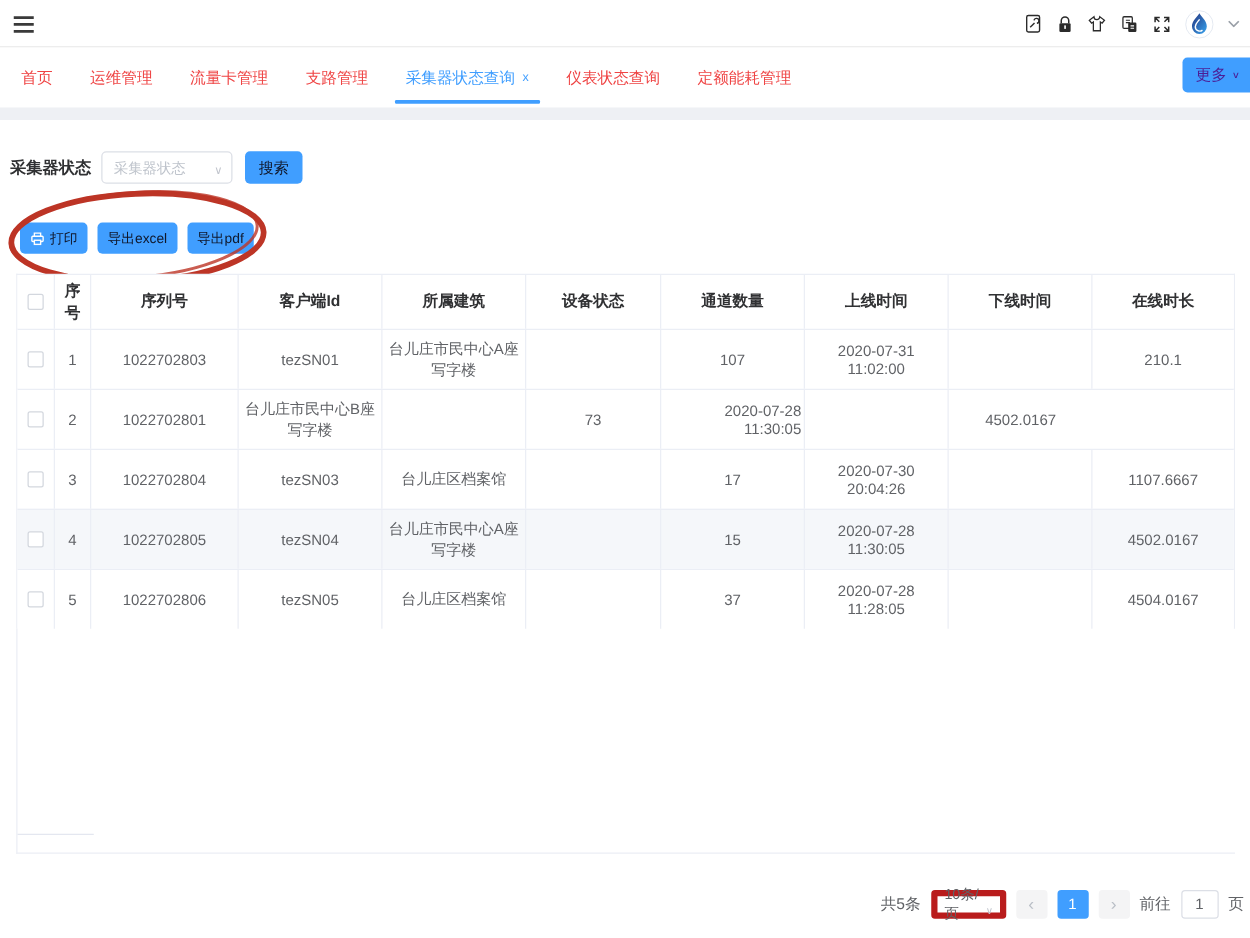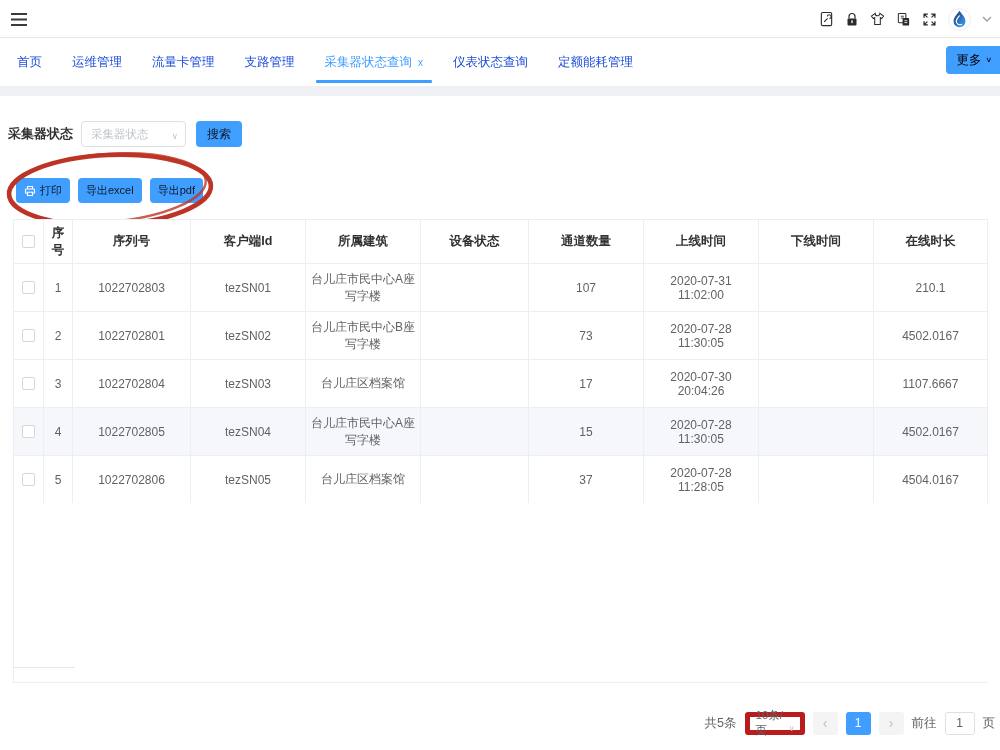--- a/index.html
+++ b/index.html
@@ -12,27 +12,27 @@
     border-bottom:1px solid #e8e8e8; background:#fff; }
   .hamburger { position:absolute; left:10px; top:12px; cursor:pointer; }
   .top-icons { position:absolute; right:8px; top:0; height:38px;
     display:flex; align-items:center; gap:11px; }
   .top-icons .ic { display:flex; align-items:center; cursor:pointer; }
 
   
   .tabbar { position:absolute; top:38px; left:0; right:0; height:48px; background:#fff; }
   .tabs { display:flex; align-items:stretch; height:100%; padding-left:2px; }
   .tab { position:relative; display:flex; align-items:center; gap:4px;
-    padding:0 15px; font-size:12.5px; color:#1d4ed8; cursor:pointer; white-space:nowrap; }
+    padding:0 15px; font-size:12.5px; color:#ef4444; cursor:pointer; white-space:nowrap; }
   .tab.active { color:#409EFF; }
   .tab.active::after { content:""; position:absolute; left:6px; right:6px; bottom:3px;
     height:3px; background:#409EFF; border-radius:1px; }
   .tab .close { font-size:10px; color:#409EFF; margin-left:2px; }
   .more-btn { position:absolute; right:0; top:8px; height:28px; min-width:46px;
-    background:#409EFF; color:#000000; font-size:12.5px; border:none;
+    background:#409EFF; color:#4c1d95; font-size:12.5px; border:none;
     border-radius:4px 0 0 4px; display:flex; align-items:center; gap:4px;
     padding:0 8px 0 10px; cursor:pointer; }
   .more-btn .car { font-size:9px; transform:scaleY(.8); }
   .tab-strip { position:absolute; top:86px; left:0; right:0; height:10px; background:#eef0f4; }
 
   
   .filter-row { position:absolute; top:121px; left:8px; display:flex; align-items:center; }
   .filter-label { font-size:13px; color:#303133; font-weight:bold; margin-right:8px; }
   .select { position:relative; width:105px; height:26px; border:1px solid #dcdfe6;
     border-radius:4px; background:#fff; display:flex; align-items:center;
@@ -249,21 +249,20 @@
         <div class="td"></div>
         <div class="td">210.1</div>
       </div>
 
       <div class="tr">
         <div class="td">
             <span class="checkbox"></span>
           </div>
         <div class="td">2</div>
         <div class="td">1022702801</div>
-        <div class="td">tezSN02</div>
         <div class="td">台儿庄市民中心B座写字楼</div>
         <div class="td"></div>
         <div class="td">73</div>
         <div class="td">2020-07-28 11:30:05</div>
         <div class="td"></div>
         <div class="td">4502.0167</div>
       </div>
 
       <div class="tr">
         <div class="td">

